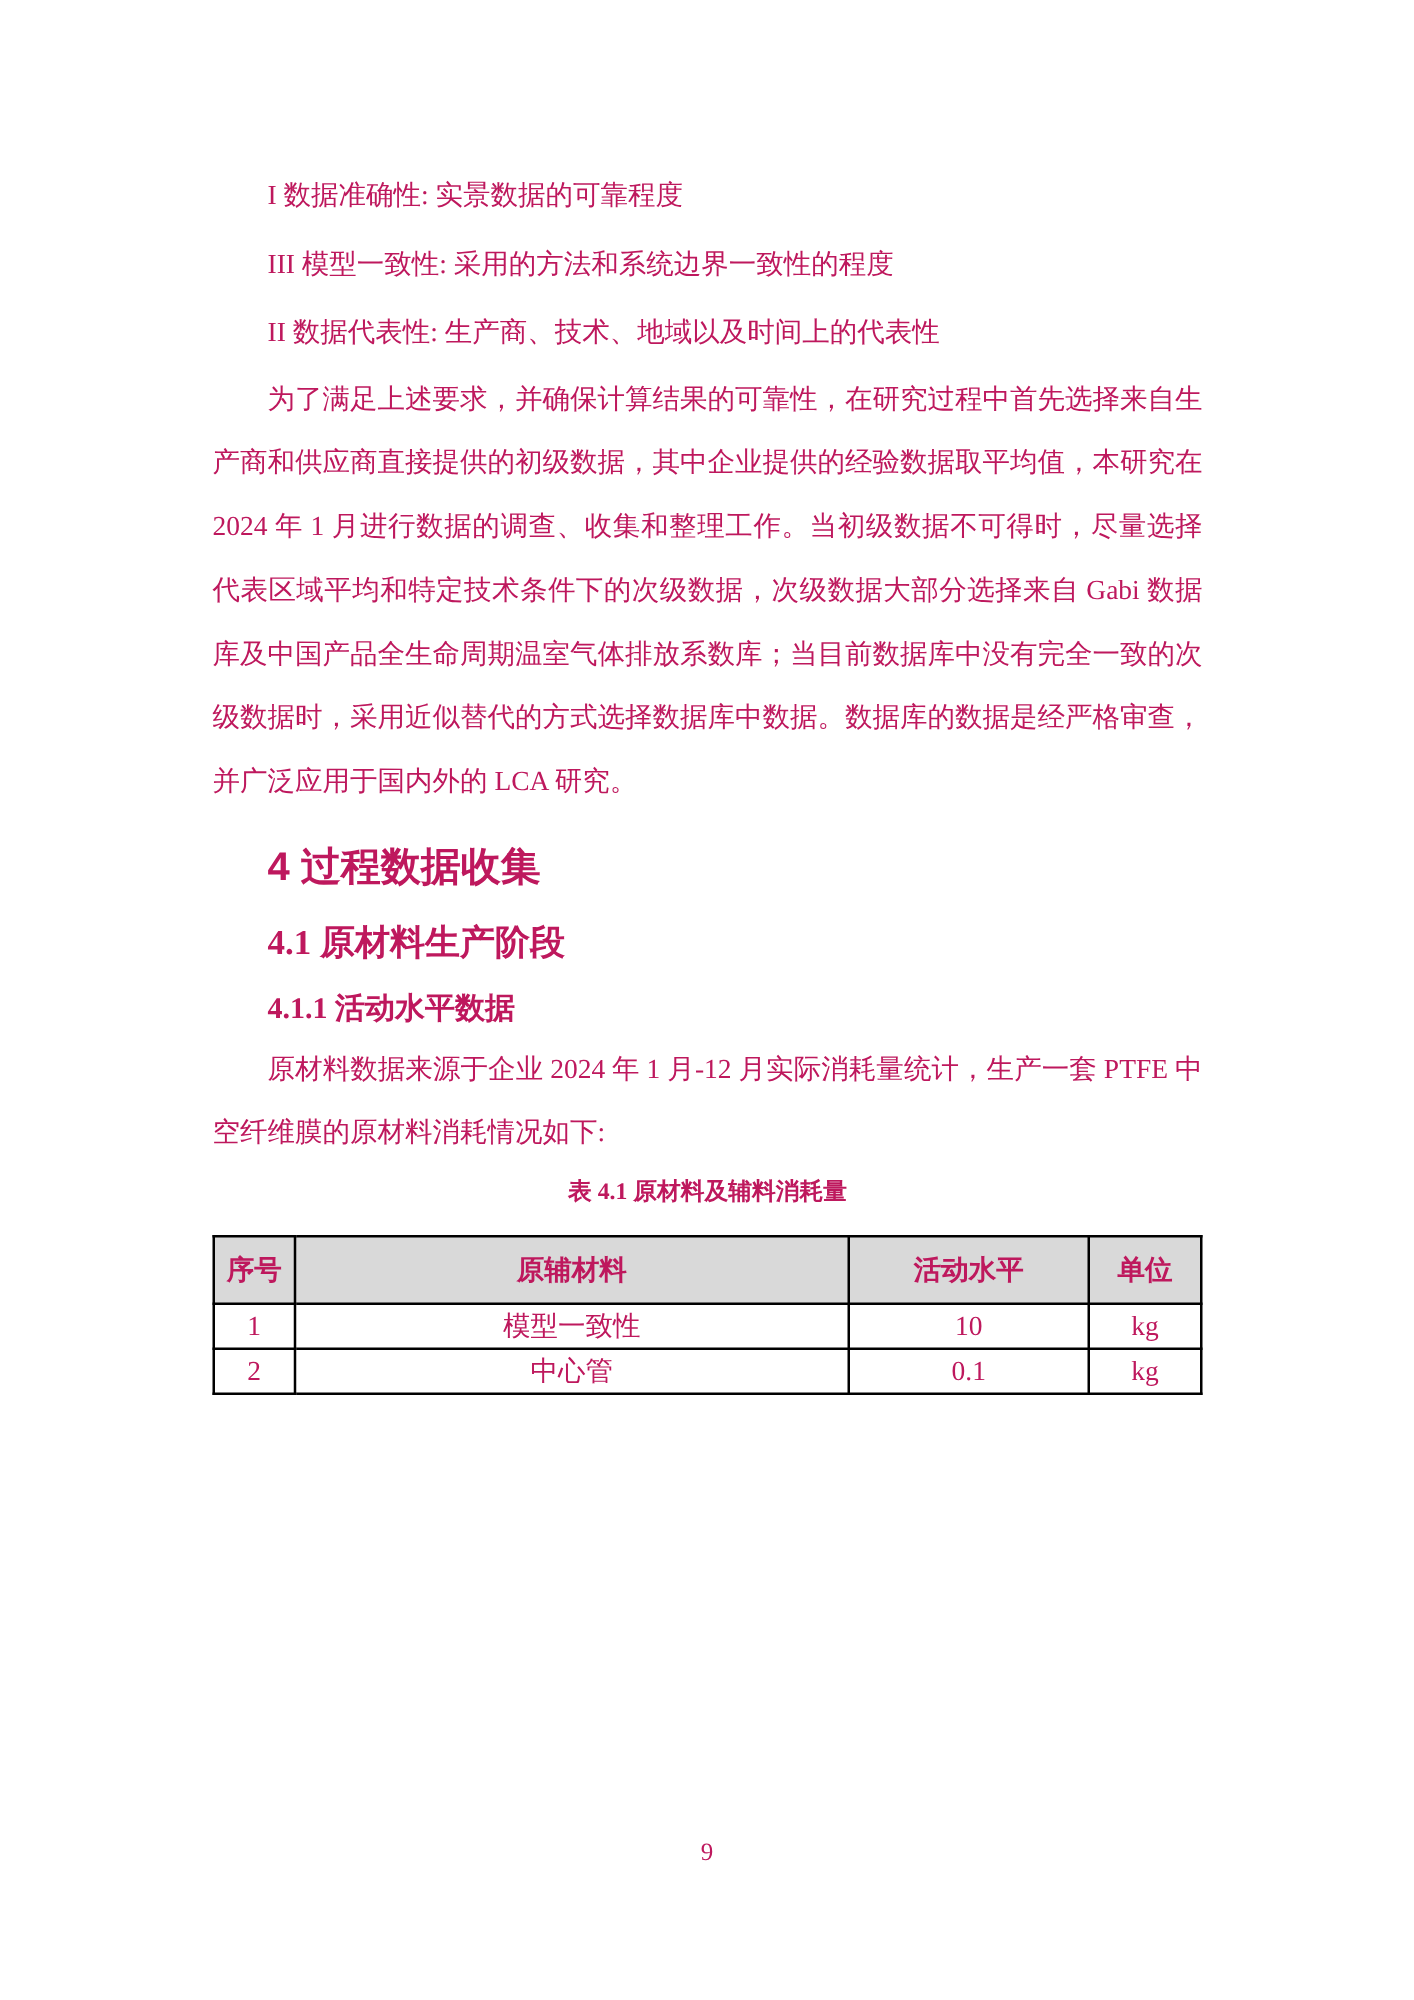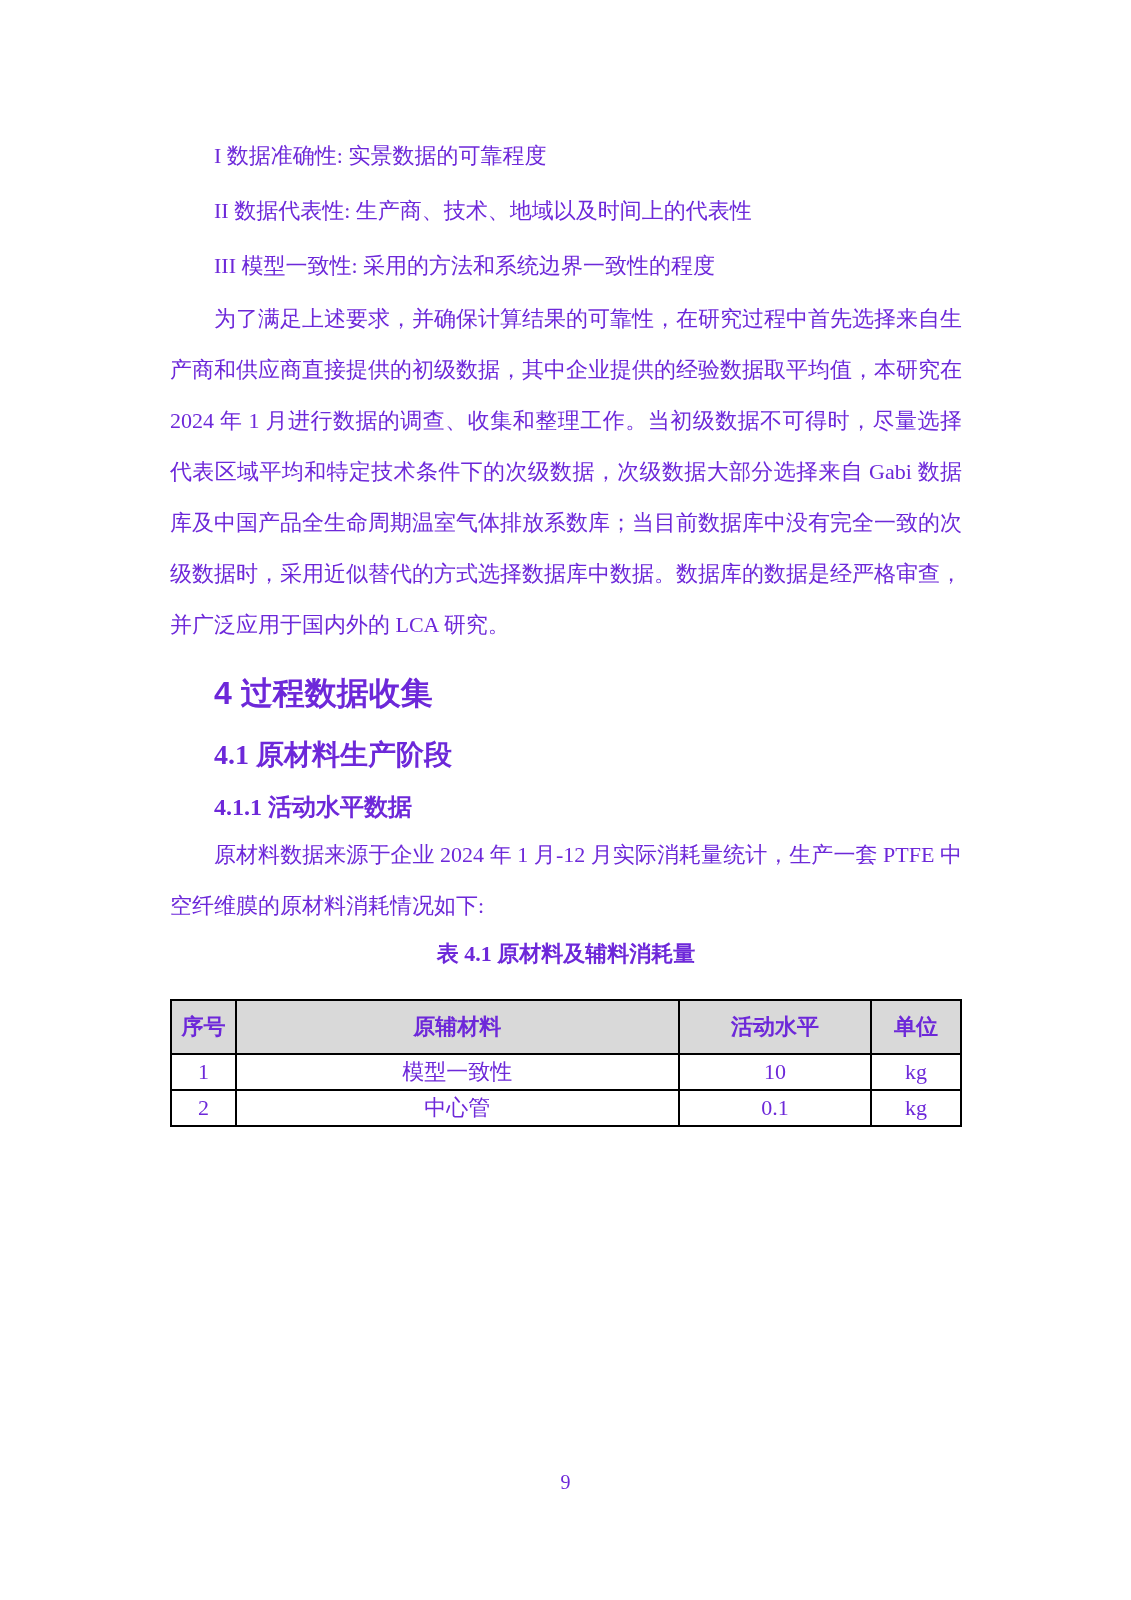--- a/index.html
+++ b/index.html
@@ -5,21 +5,21 @@
   html, body {
     margin: 0;
     padding: 0;
     background: #ffffff;
   }
   .page {
     position: relative;
     width: 1131px;
     height: 1600px;
     background: #ffffff;
-    color: #6d28d9;
+    color: #be185d;
     font-family: "Liberation Serif", "DejaVu Serif", serif;
     overflow: hidden;
   }
   .content {
     position: absolute;
     left: 170px;
     top: 128px;
     width: 792px;
   }
   .body-line {
@@ -56,29 +56,29 @@
     font-size: 24px;
     line-height: 32px;
     font-weight: bold;
     margin: 20px 0 0 0;
     padding-left: 44px;
   }
   .para-after-heading {
     margin-top: 6px;
   }
   .table-caption {
-    font-size: 22px;
+    font-size: 19px;
     line-height: 30px;
     font-weight: bold;
     text-align: center;
     margin: 8px 0 0 0;
   }
   table.consumption {
     width: 100%;
-    margin-top: 30px;
+    margin-top: 19px;
     border-collapse: collapse;
     border: 2px solid #000000;
     font-size: 22px;
   }
   table.consumption th,
   table.consumption td {
     border: 2px solid #000000;
     text-align: center;
     vertical-align: middle;
     padding: 0 4px;
@@ -106,22 +106,22 @@
     line-height: 24px;
   }
 </style>
 </head>
 <body>
 
 <div class="page">
   <div class="content">
 
     <p class="body-line">I 数据准确性: 实景数据的可靠程度</p>
+    <p class="body-line">III 模型一致性: 采用的方法和系统边界一致性的程度</p>
     <p class="body-line">II 数据代表性: 生产商、技术、地域以及时间上的代表性</p>
-    <p class="body-line">III 模型一致性: 采用的方法和系统边界一致性的程度</p>
 
     <p class="body-para">为了满足上述要求，并确保计算结果的可靠性，在研究过程中首先选择来自生产商和供应商直接提供的初级数据，其中企业提供的经验数据取平均值，本研究在 2024 年 1 月进行数据的调查、收集和整理工作。当初级数据不可得时，尽量选择代表区域平均和特定技术条件下的次级数据，次级数据大部分选择来自 Gabi 数据库及中国产品全生命周期温室气体排放系数库；当目前数据库中没有完全一致的次级数据时，采用近似替代的方式选择数据库中数据。数据库的数据是经严格审查，并广泛应用于国内外的 LCA 研究。</p>
 
 
     <h1 class="chapter-heading">4 过程数据收集</h1>
 
     <h2 class="section-heading">4.1 原材料生产阶段</h2>
 
     <h3 class="subsection-heading">4.1.1 活动水平数据</h3>
 

